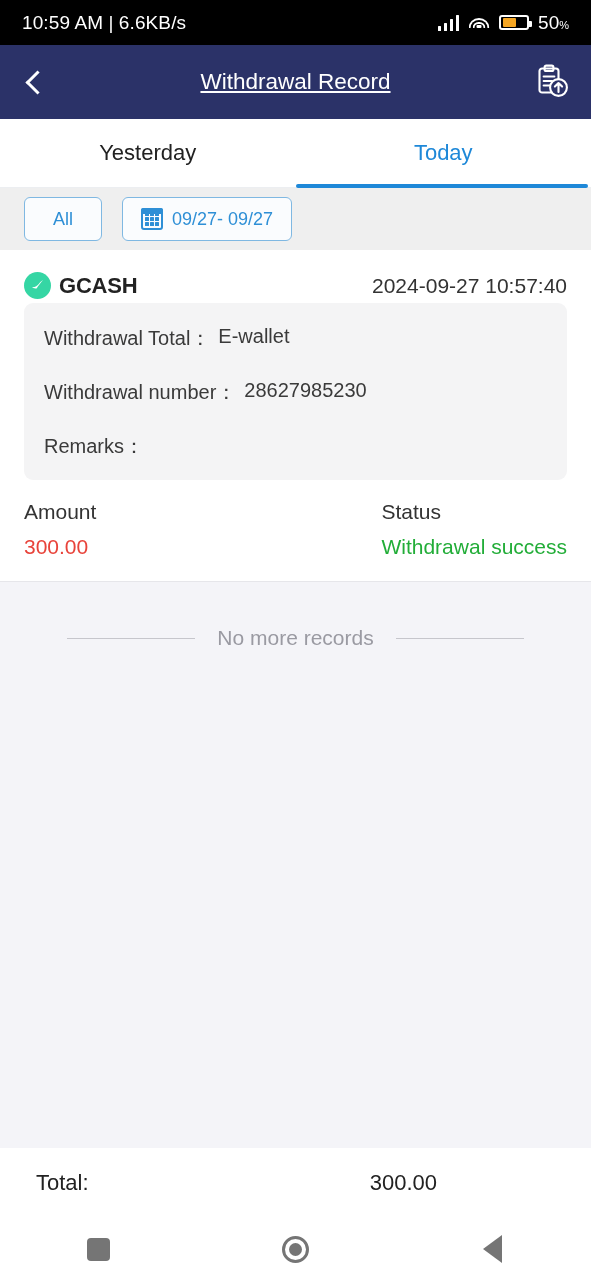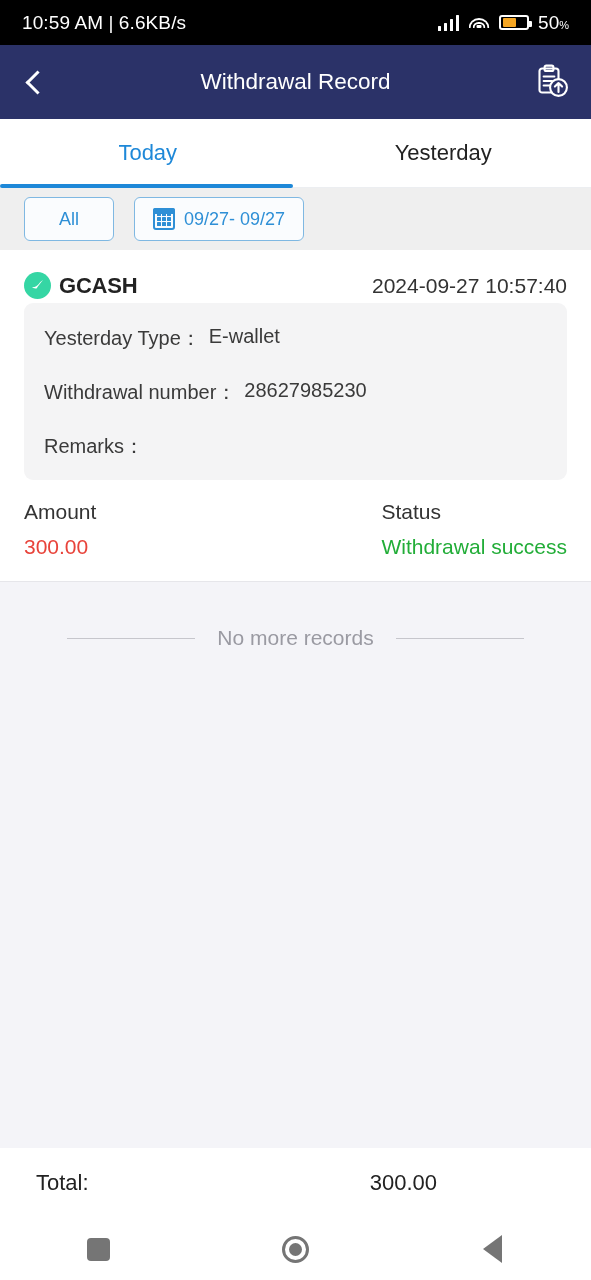--- a/index.html
+++ b/index.html
@@ -43,40 +43,40 @@
   
   .appbar {
     height:74px; background:#2B3268; color:#fff;
     display:flex; align-items:center; position:relative; flex:0 0 74px;
   }
   .back-btn { width:70px; height:74px; display:flex; align-items:center; justify-content:center; }
   .chev { width:17px; height:17px; border-left:3.6px solid #fff; border-bottom:3.6px solid #fff;
           transform:rotate(45deg); margin-left:5px; }
   .appbar-title {
     position:absolute; left:0; right:0; text-align:center;
-    font-size:22.5px; font-weight:400; pointer-events:none;
+    font-size:22.5px; font-weight:400; pointer-events:none;text-decoration:underline;
   }
   .appbar-action { margin-left:auto; margin-right:22px; display:flex; align-items:center; }
 
   
   .tabs { height:69px; background:#fff; display:flex; flex:0 0 69px;
           border-bottom:1px solid #eceef1; position:relative; }
   .tab { flex:1; display:flex; align-items:center; justify-content:center;
          font-size:22px; color:#222; position:relative; }
   .tab.active { color:#1E88D8; }
   .tab.active::after { content:""; position:absolute; bottom:-1px; left:0; right:3px;
          height:4px; background:#1E88D8; border-radius:2px; }
 
   
   .filters { background:#EFEFEF; flex:0 0 62px; display:flex; align-items:center;
              gap:20px; padding:0 24px; }
   .chip { height:44px; border:1px solid #7FB8E2; border-radius:6px; background:#FAFCFE;
           color:#2E8FD6; font-size:18px; display:flex; align-items:center;
           justify-content:center; gap:9px; padding:0 18px; }
-  .chip.all { width:90px; padding:0; }
+  .chip.all { width:78px; padding:0; }
 
   .cal { width:22px; height:22px; border:2px solid #2E8FD6; border-radius:3px;
          position:relative; display:grid; grid-template-columns:repeat(3,1fr);
          grid-template-rows:repeat(3,1fr); gap:1.3px; padding:2.6px 2px 2px; align-content:end; }
   .cal::before { content:""; position:absolute; top:-2px; left:-2px; right:-2px;
          height:6px; background:#2E8FD6; border-radius:2px 2px 0 0; }
   .cal i { background:#2E8FD6; border-radius:0.5px; }
 
   
   .list { background:#fff; }
@@ -160,25 +160,25 @@
         <line x1="8.6" y1="12.5" x2="19.4" y2="12.5" stroke="#ffffff" stroke-width="2" stroke-linecap="round"></line>
         <line x1="8.6" y1="17" x2="17" y2="17" stroke="#ffffff" stroke-width="2" stroke-linecap="round"></line>
         <line x1="8.6" y1="21.5" x2="14.5" y2="21.5" stroke="#ffffff" stroke-width="2" stroke-linecap="round"></line>
         <circle cx="23.5" cy="23.5" r="8.4" fill="#2B3268" stroke="#ffffff" stroke-width="2.1"></circle>
         <path d="M23.5 28 L23.5 19 M19.9 22.6 L23.5 19 L27.1 22.6" fill="none" stroke="#ffffff" stroke-width="2.1" stroke-linecap="round" stroke-linejoin="round"></path>
       </svg>
     </div>
   </div>
 
   <div class="tabs">
+    <div class="tab">
+      <span>Yesterday</span>
+    </div>
     <div class="tab active">
       <span>Today</span>
-    </div>
-    <div class="tab">
-      <span>Yesterday</span>
     </div>
   </div>
 
   <div class="filters">
     <div class="chip all">
       <span>All</span>
     </div>
     <div class="chip">
       <span class="cal">
         <i></i>
@@ -206,21 +206,21 @@
                        C12.8 6.6 10.4 9.4 8.6 12.6 C7.2 12.6 5.4 12.2 4 11.2 Z" fill="#ffffff"></path>
             </svg>
           </span>
           <span class="gcash-name">GCASH</span>
         </div>
         <div class="rec-date">2024-09-27 10:57:40</div>
       </div>
 
       <div class="detail-card">
         <div class="detail-row">
-          <span class="detail-label">Yesterday Type：</span>
+          <span class="detail-label">Withdrawal Total：</span>
           <span class="detail-value">E-wallet</span>
         </div>
         <div class="detail-row">
           <span class="detail-label">Withdrawal number：</span>
           <span class="detail-value">28627985230</span>
         </div>
         <div class="detail-row">
           <span class="detail-label">Remarks：</span>
           <span class="detail-value"></span>
         </div>

